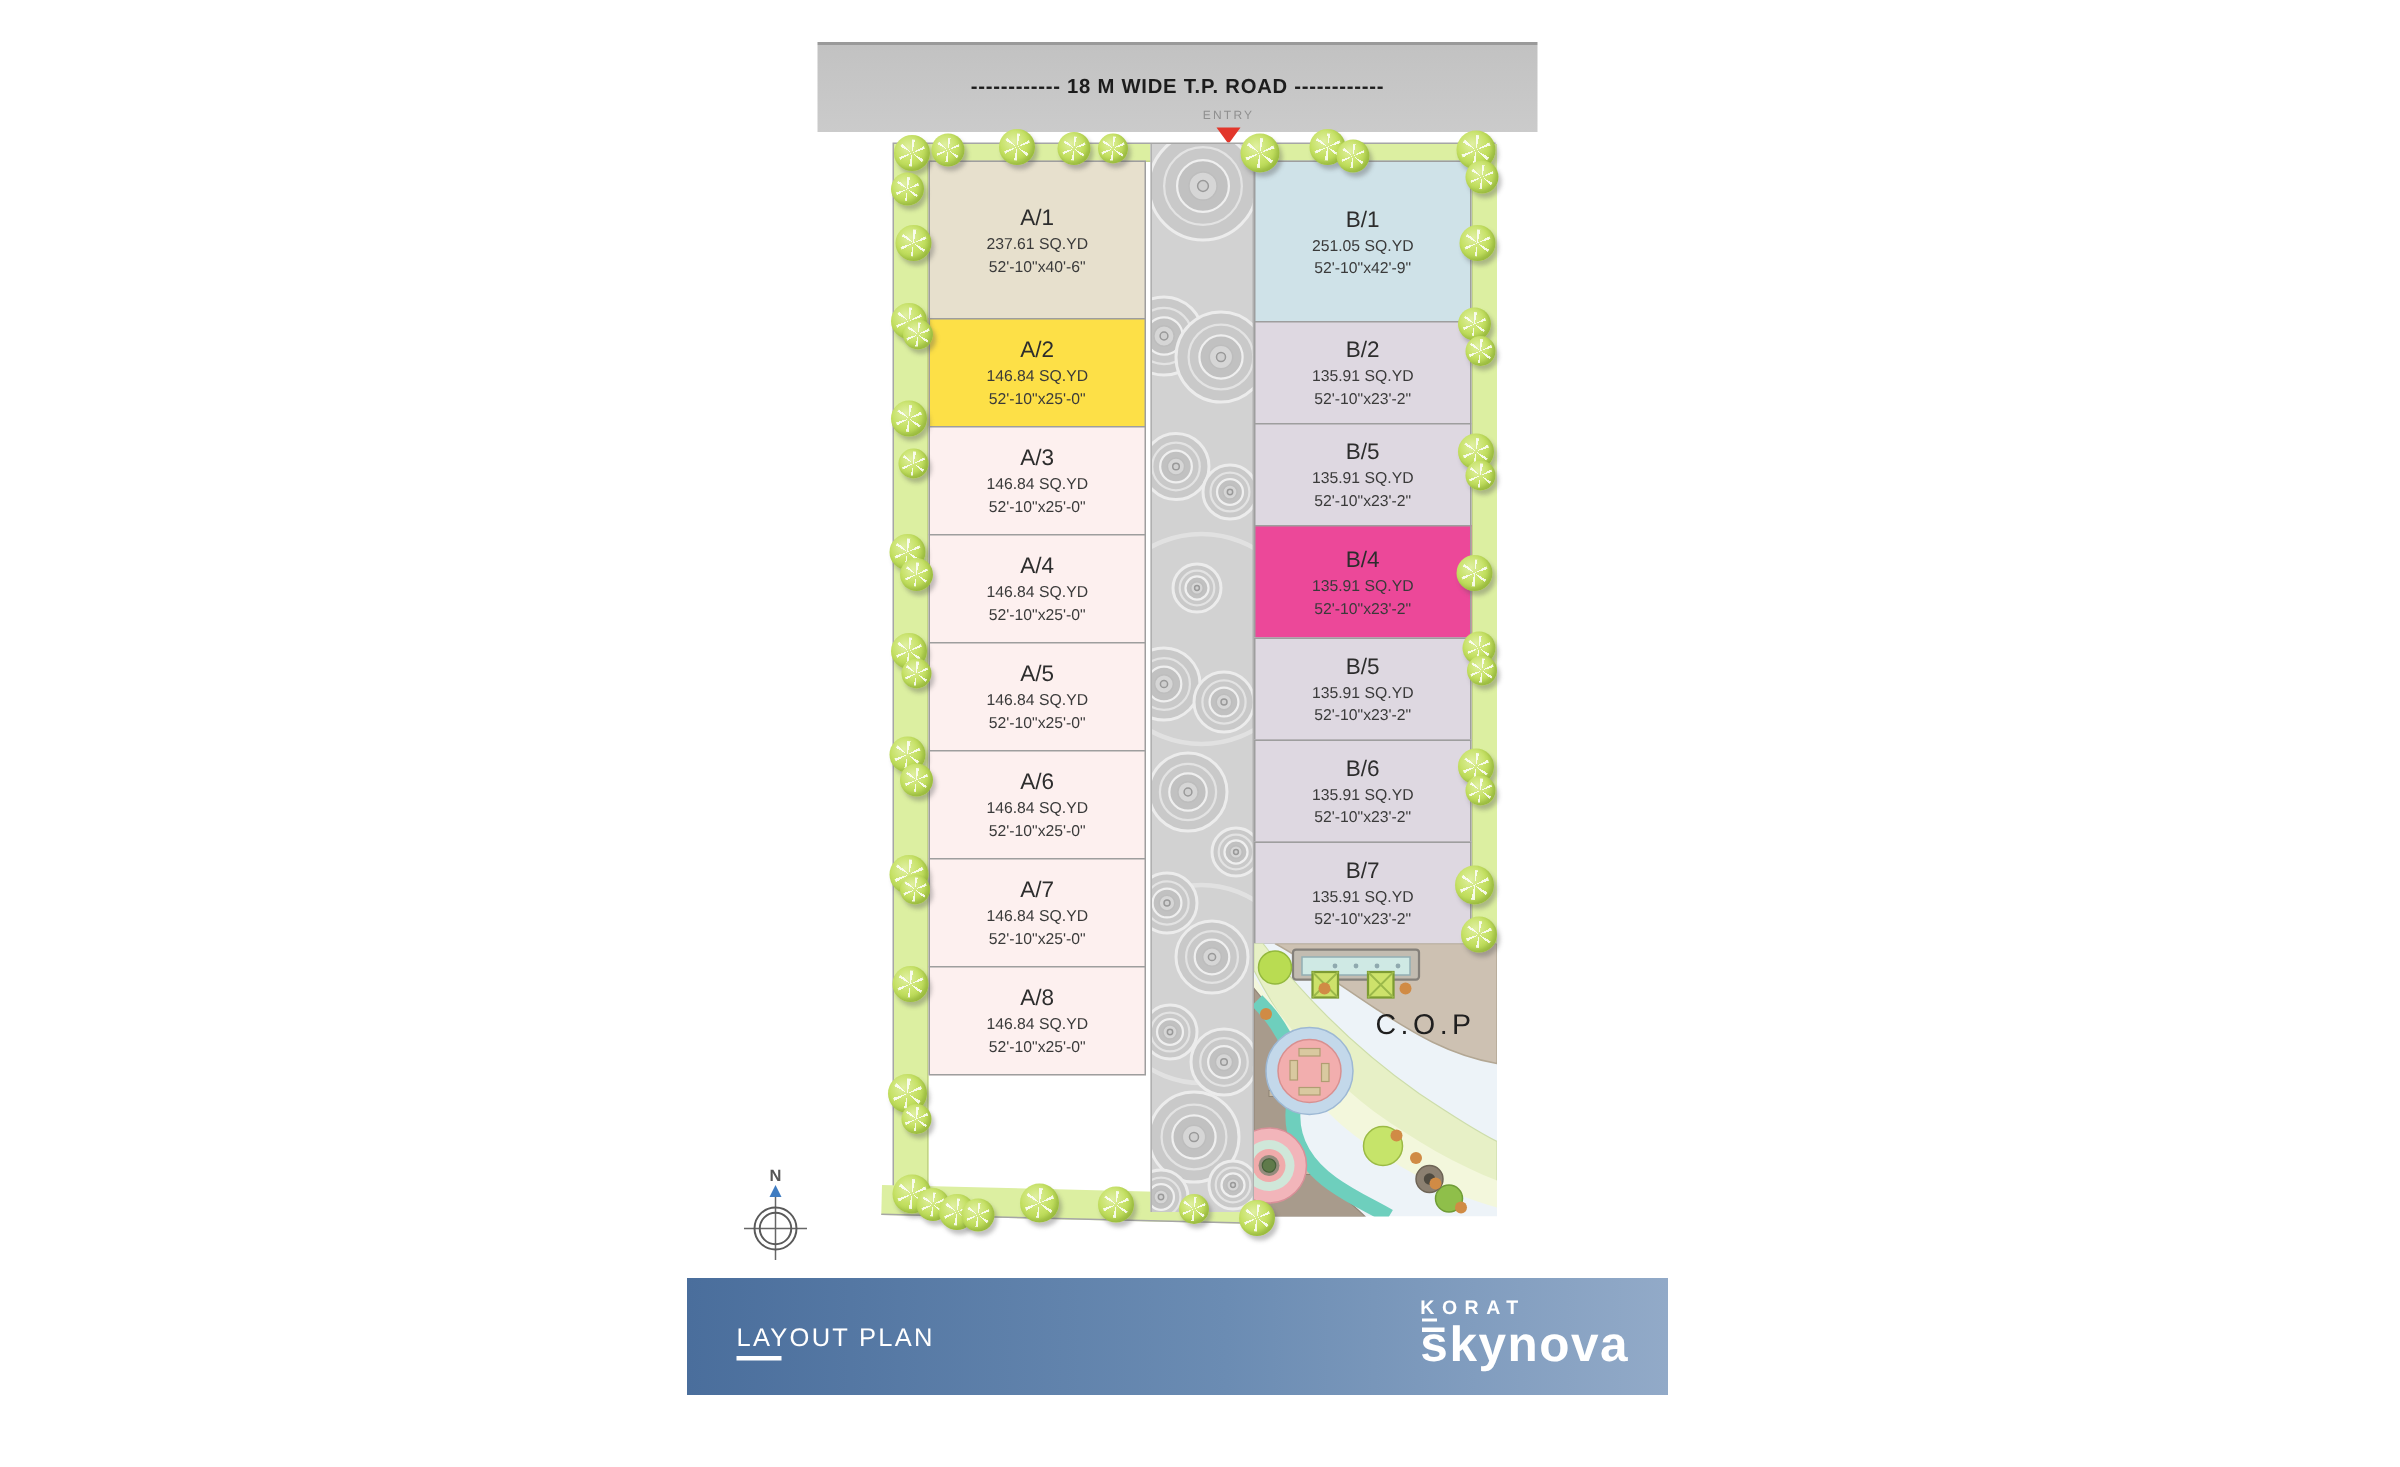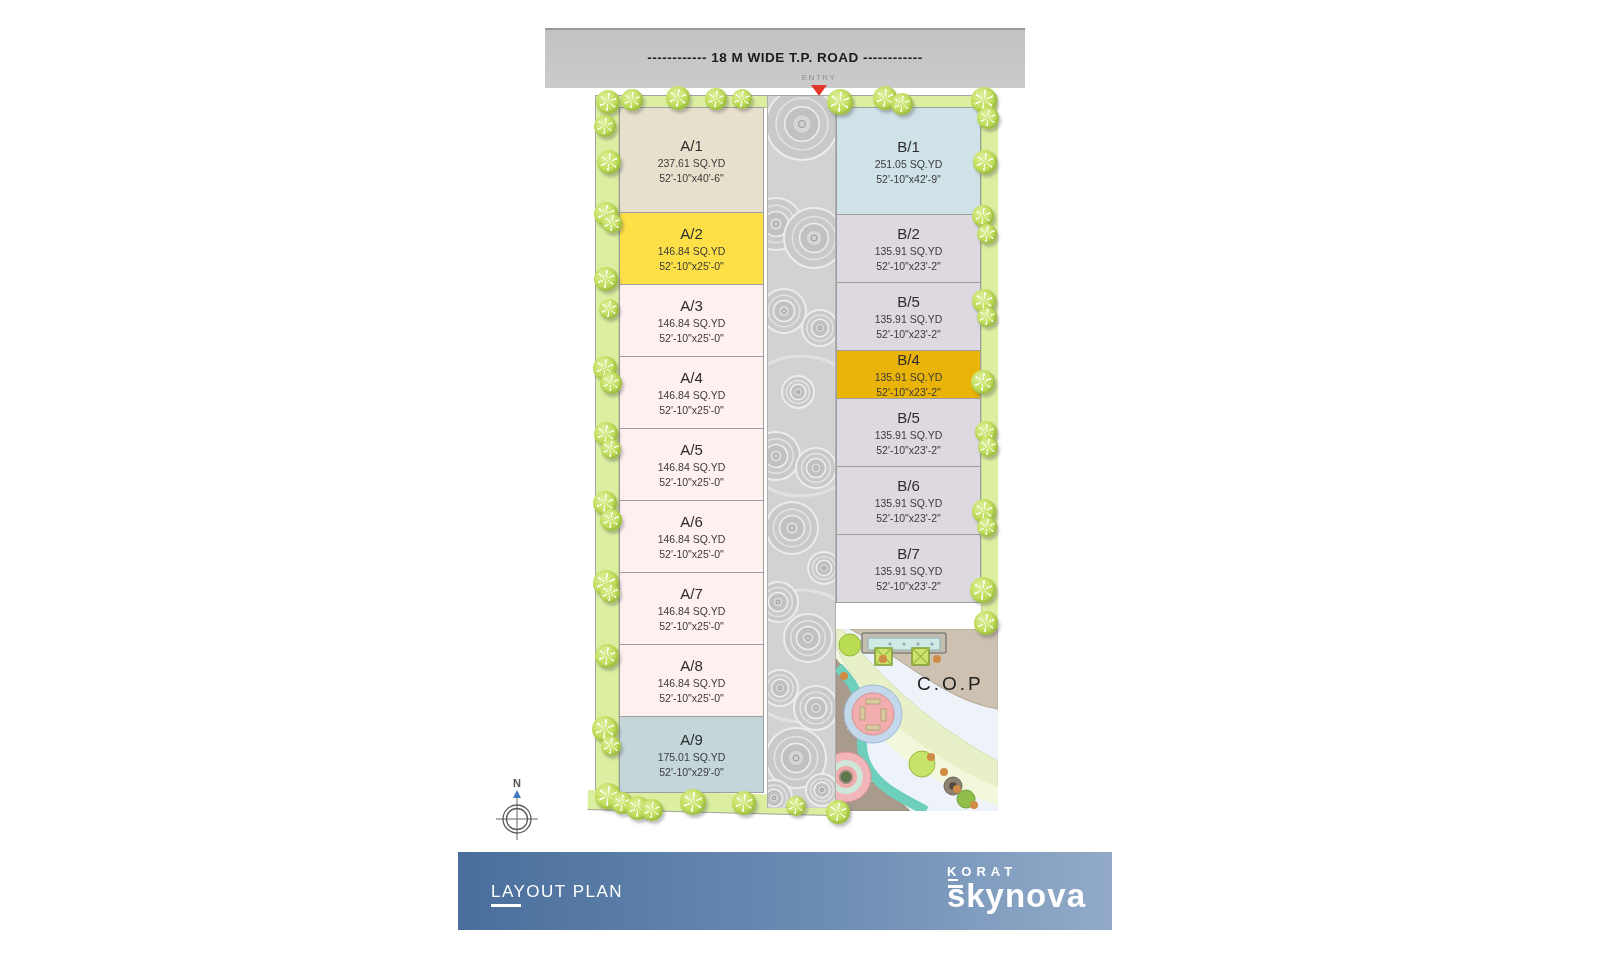--- a/index.html
+++ b/index.html
@@ -128,25 +128,20 @@
           <div class="plot-area">146.84 SQ.YD</div>
           <div class="plot-size">52'-10"x25'-0"</div>
         </div>
 
         <div class="plot" style="background: rgb(253, 240, 239); height: 73px;">
           <div class="plot-label">A/8</div>
           <div class="plot-area">146.84 SQ.YD</div>
           <div class="plot-size">52'-10"x25'-0"</div>
         </div>
 
-        <div class="plot" style="background: rgb(196, 214, 218); height: 77px;">
-          <div class="plot-label">A/9</div>
-          <div class="plot-area">175.01 SQ.YD</div>
-          <div class="plot-size">52'-10"x29'-0"</div>
-        </div>
       </div>
 
     <div class="road">
       <svg id="road-svg" width="69" height="712" viewBox="0 0 69 712">
           <circle cx="33" cy="90" r="62" fill="none" stroke="rgba(255,255,255,0.35)" stroke-width="3"></circle>
           <circle cx="33" cy="330" r="70" fill="none" stroke="rgba(255,255,255,0.35)" stroke-width="3"></circle>
           <circle cx="33" cy="560" r="66" fill="none" stroke="rgba(255,255,255,0.35)" stroke-width="3"></circle>
           <circle cx="34" cy="28" r="36" fill="#c9c9c9" stroke="#ececec" stroke-width="2"></circle>
           <circle cx="34" cy="28" r="25.919999999999998" fill="none" stroke="#e3e3e3" stroke-width="1.5"></circle>
           <circle cx="34" cy="28" r="17.28" fill="#c1c1c1" stroke="#efefef" stroke-width="1.5"></circle>
@@ -248,21 +243,21 @@
           <div class="plot-area">135.91 SQ.YD</div>
           <div class="plot-size">52'-10"x23'-2"</div>
         </div>
 
         <div class="plot" style="background: rgb(222, 216, 225); height: 69px;">
           <div class="plot-label">B/5</div>
           <div class="plot-area">135.91 SQ.YD</div>
           <div class="plot-size">52'-10"x23'-2"</div>
         </div>
 
-        <div class="plot" style="background: #eab308; height: 49px;">
+        <div class="plot" style="background: #ec4899; height: 76px;">
           <div class="plot-label">B/4</div>
           <div class="plot-area">135.91 SQ.YD</div>
           <div class="plot-size">52'-10"x23'-2"</div>
         </div>
 
         <div class="plot" style="background: rgb(222, 216, 225); height: 69px;">
           <div class="plot-label">B/5</div>
           <div class="plot-area">135.91 SQ.YD</div>
           <div class="plot-size">52'-10"x23'-2"</div>
         </div>

